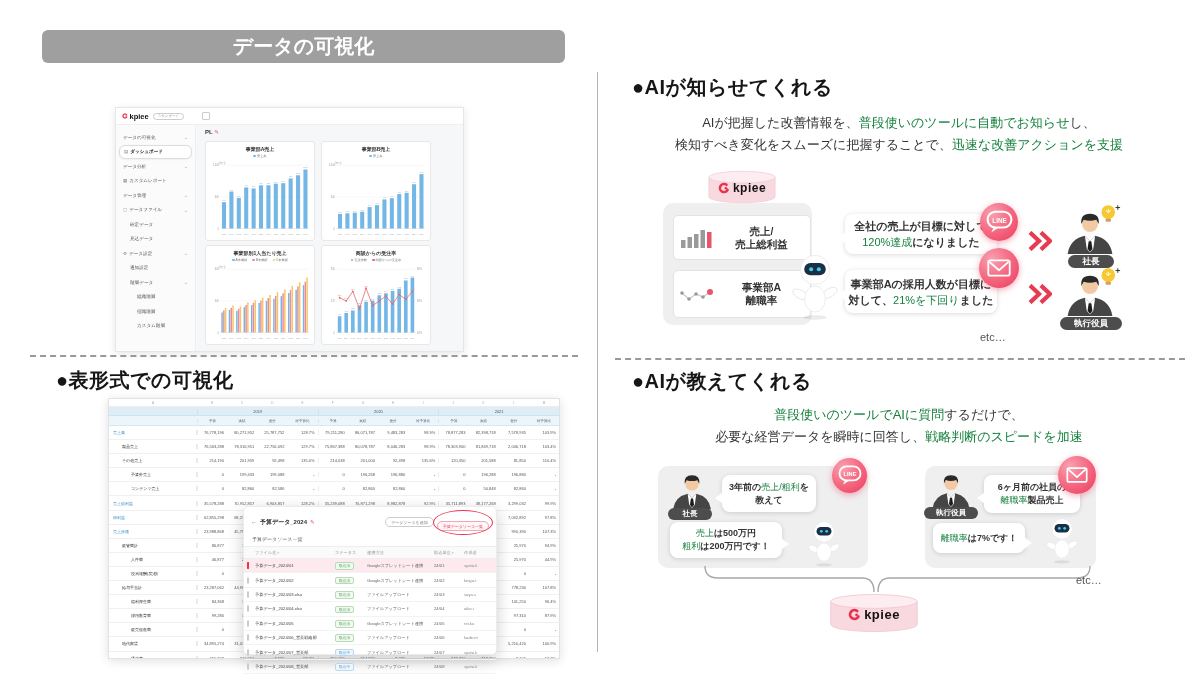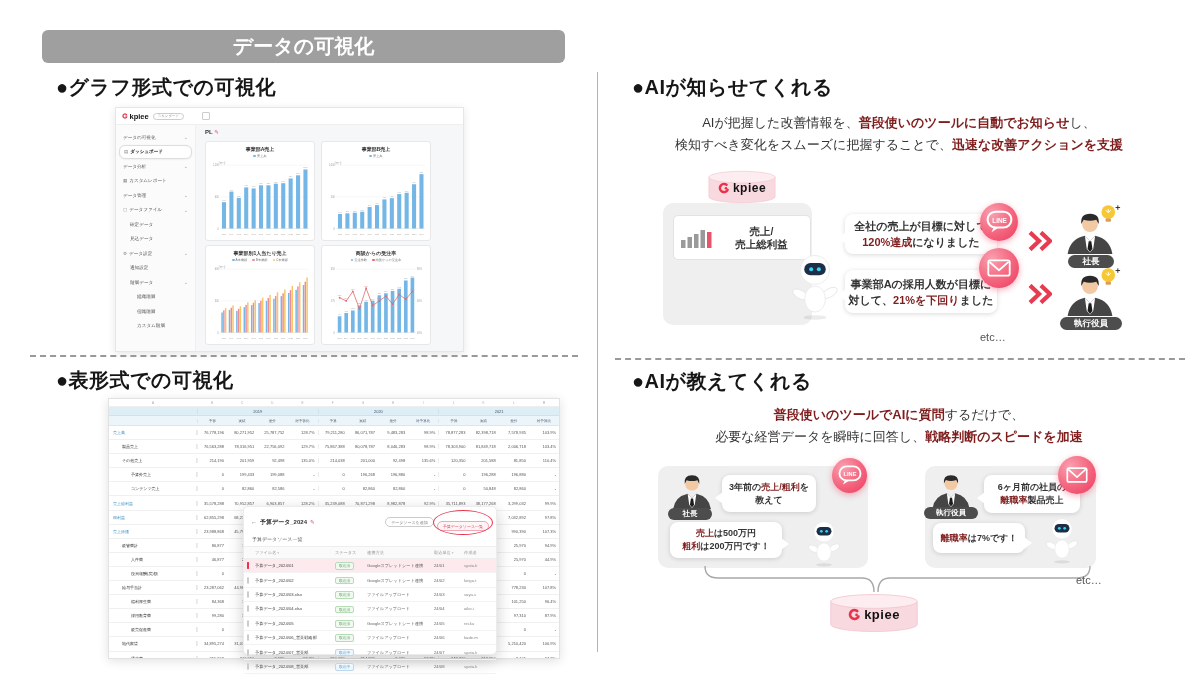--- a/index.html
+++ b/index.html
@@ -3,21 +3,21 @@
 <meta charset="utf-8">
 <style>
 html,body{margin:0;padding:0;background:#fff;font-family:"Liberation Sans","DejaVu Sans",sans-serif;}
 #stage{position:relative;width:1200px;height:684px;background:#fff;overflow:hidden;}
 .abs{position:absolute;}
 .hdr-bar{background:#9f9f9f;border-radius:6px;color:#fff;font-weight:bold;font-size:20px;text-align:center;height:33px;line-height:33px;}
 .sec-title{font-size:20px;font-weight:bold;color:#161616;letter-spacing:0.5px;}
 .dashedline{border-top:2px dashed #999;height:0;}
 .vline{width:1px;background:#b3b3b3;}
 .para{font-size:13px;color:#333;text-align:center;line-height:22px;font-weight:500;}
-.rd{color:#7f1d1d;font-weight:bold;}
+.rd{color:#15803d;font-weight:normal;}
 .etc{font-size:11px;color:#555;}
 
 .cyl{display:flex;align-items:center;justify-content:center;}
 .cyl .bg{position:absolute;left:0;top:0;width:100%;height:100%;}
 .cyl-label{position:relative;display:flex;align-items:center;gap:3px;margin-top:2px;}
 .cyl-word{font-weight:bold;color:#111;letter-spacing:0.5px;}
 
 .gpanel{background:#efefef;border-radius:10px;}
 .icard{background:#fff;border:1px solid #e3e3e3;border-radius:5px;display:flex;align-items:center;padding:0 6px;gap:6px;}
 .icard-label{flex:1;text-align:center;font-size:10.5px;font-weight:bold;color:#333;line-height:13px;}
@@ -144,21 +144,20 @@
       <circle cx="16" cy="9" r="1.8" fill="#9a9a9a"></circle>
         <circle cx="23" cy="12" r="1.8" fill="#9a9a9a"></circle>
       <circle cx="30" cy="7" r="3" fill="#e8556b"></circle>
     </g>
   </defs>
 </svg>
 
 <div id="stage">
 
   <div class="abs hdr-bar" style="left:42px;top:30px;width:523px;">データの可視化</div>
-  <div class="abs sec-title" style="left:56px;top:74px;">●グラフ形式での可視化</div>
 
   <div class="abs dash" style="left:115px;top:107px;width:347px;height:243px;">
     <div class="dash-top">
       <span class="dash-logo">
         <svg viewBox="0 0 20 20" width="6" height="6">
             <use href="#kmark"></use>
           </svg>
         <span>kpiee</span>
       </span>
       <span class="dash-pill">スタンダード</span>
@@ -876,20 +875,26 @@
         </svg>
       <span class="cyl-word" style="font-size:12px;">kpiee</span>
     </span>
   </div>
   <div class="abs icard" style="left:673px;top:215px;width:124px;height:43px;">
     <svg viewBox="0 0 33 24" width="33" height="24">
         <use href="#baricon"></use>
       </svg>
     <span class="icard-label"><span>売上/</span><br><span>売上総利益</span></span>
   </div>
+  <div class="abs icard" style="left:673px;top:270px;width:124px;height:46px;">
+    <svg viewBox="0 0 33 18" width="33" height="18">
+        <use href="#lineicon"></use>
+      </svg>
+    <span class="icard-label"><span>事業部A</span><br><span>離職率</span></span>
+  </div>
   <svg class="abs" style="left:792px;top:240px;" viewBox="0 0 60 90" width="46" height="92">
       <use href="#robot"></use>
     </svg>
 
   <div class="abs bubble tl fs11" style="left:845px;top:214px;width:152px;height:40px;">
       <span class="inner"><span>全社の売上が目標に対して</span><br><span class="rd">120%達成</span><span>になりました</span></span>
     </div>
   <div class="abs bubble tl fs11" style="left:845px;top:270px;width:152px;height:43px;">
       <span class="inner"><span>事業部Aの採用人数が目標に</span><br><span>対して、</span><span class="rd">21%を下回り</span><span>ました</span></span>
     </div>

